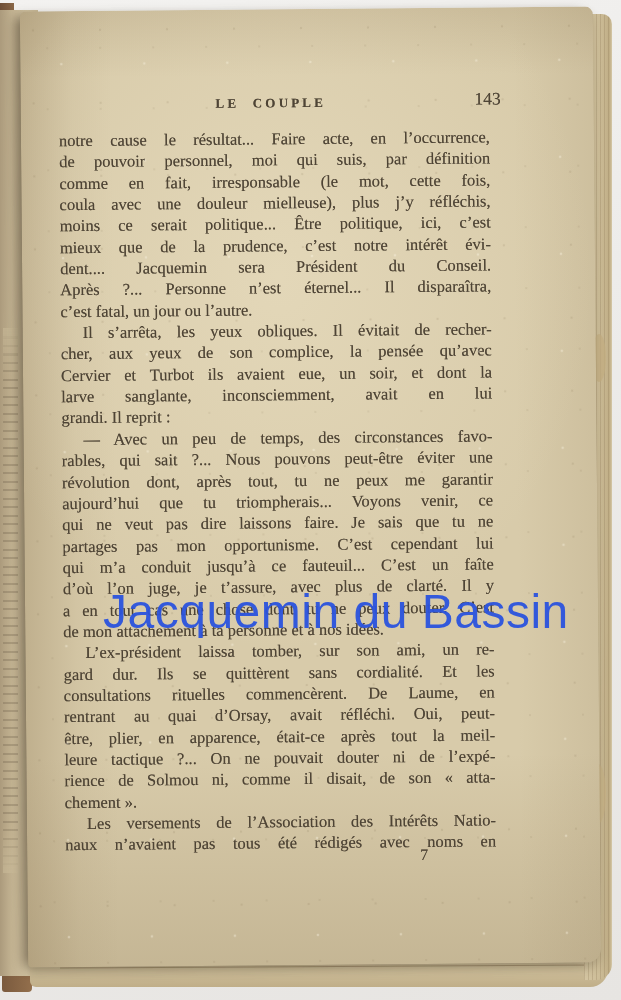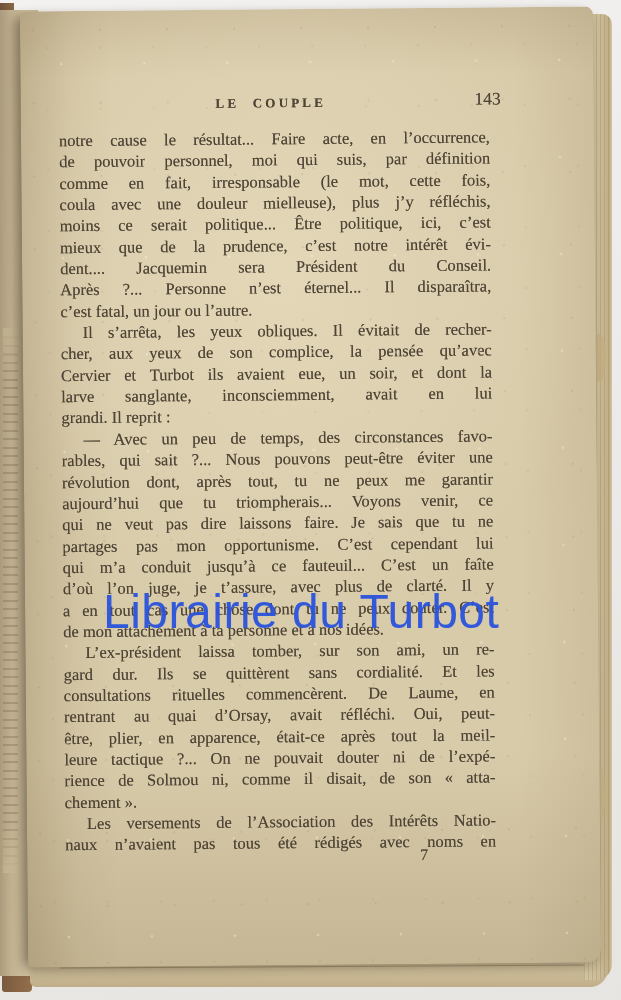--- a/index.html
+++ b/index.html
@@ -196,15 +196,15 @@
         <div class="line">leure tactique ?... On ne pouvait douter ni de l’expé-</div>
         <div class="line">rience de Solmou ni, comme il disait, de son « atta-</div>
         <div class="line para-end">chement ».</div>
         <div class="line indent">Les versements de l’Association des Intérêts Natio-</div>
         <div class="line">naux n’avaient pas tous été rédigés avec noms en</div>
       </div>
 
     <div class="signature-mark">7</div>
   </div>
 
-  <div class="watermark">Librairie du Turbot</div>
+  <div class="watermark">Jacquemin du Bassin</div>
 
 </div>
 
 </body></html>

